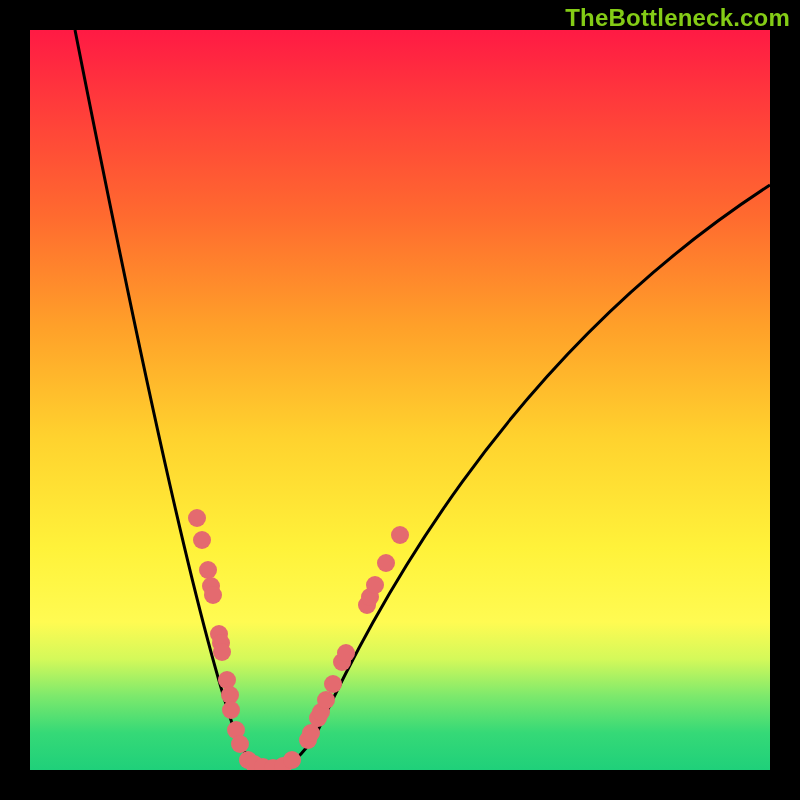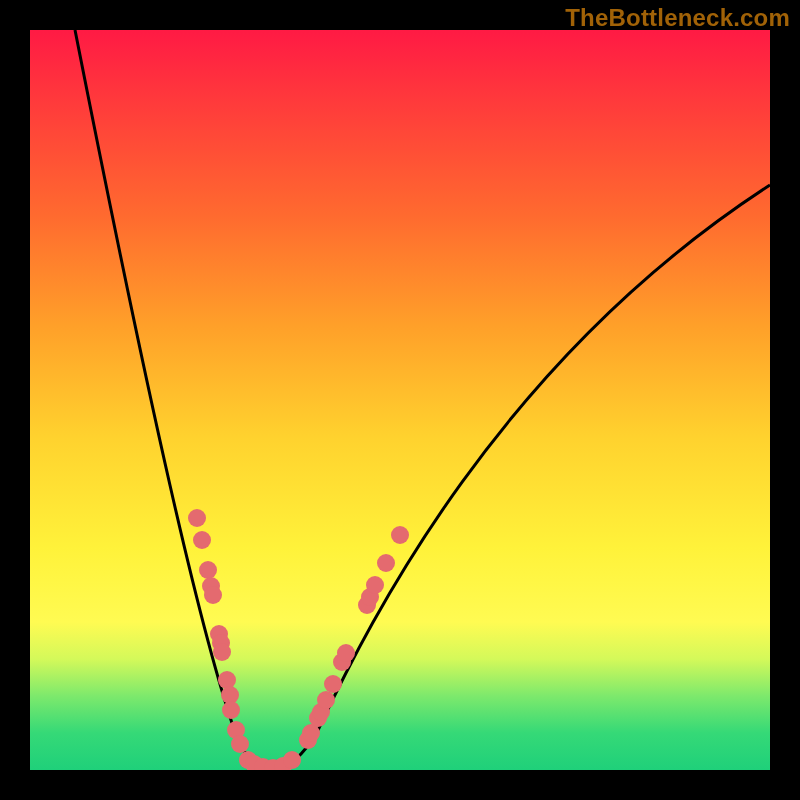--- a/index.html
+++ b/index.html
@@ -44,21 +44,21 @@
     position: absolute;
     left: 0;
     top: 0;
     width: 740px;
     height: 740px;
   }
   .watermark {
     position: absolute;
     top: 4px;
     right: 10px;
-    color: #a16207;
+    color: #84cc16;
     font-size: 24px;
     font-weight: 600;
     letter-spacing: 0.2px;
     user-select: none;
   }
 </style>
 </head>
 <body>
 
 <div class="frame">

